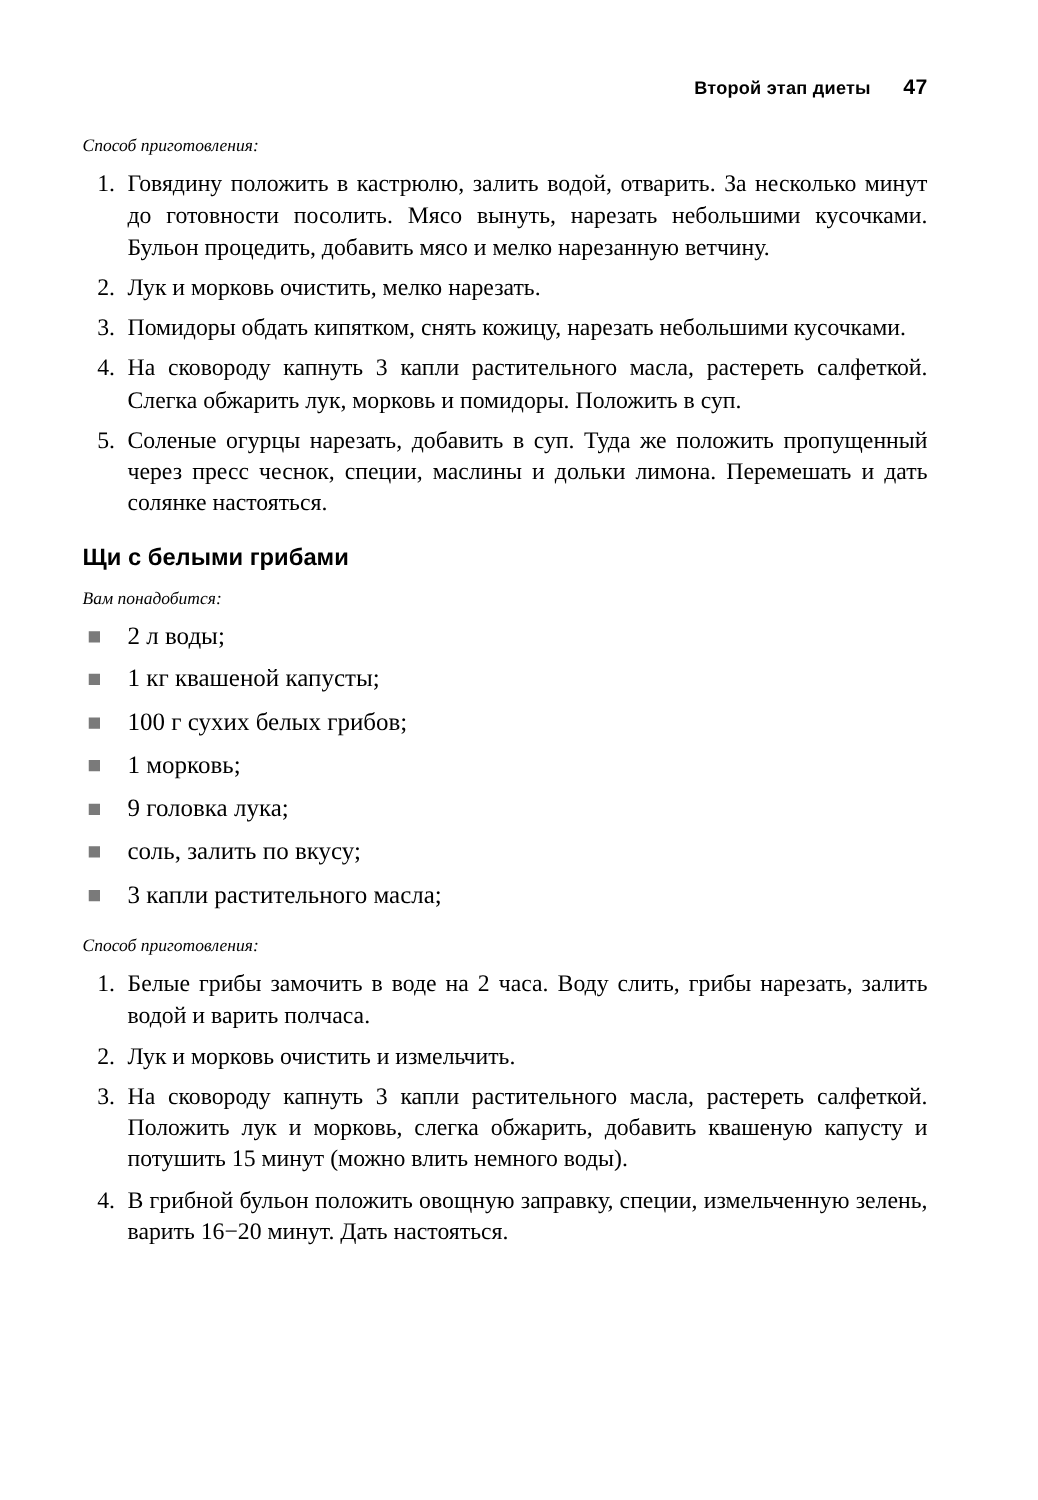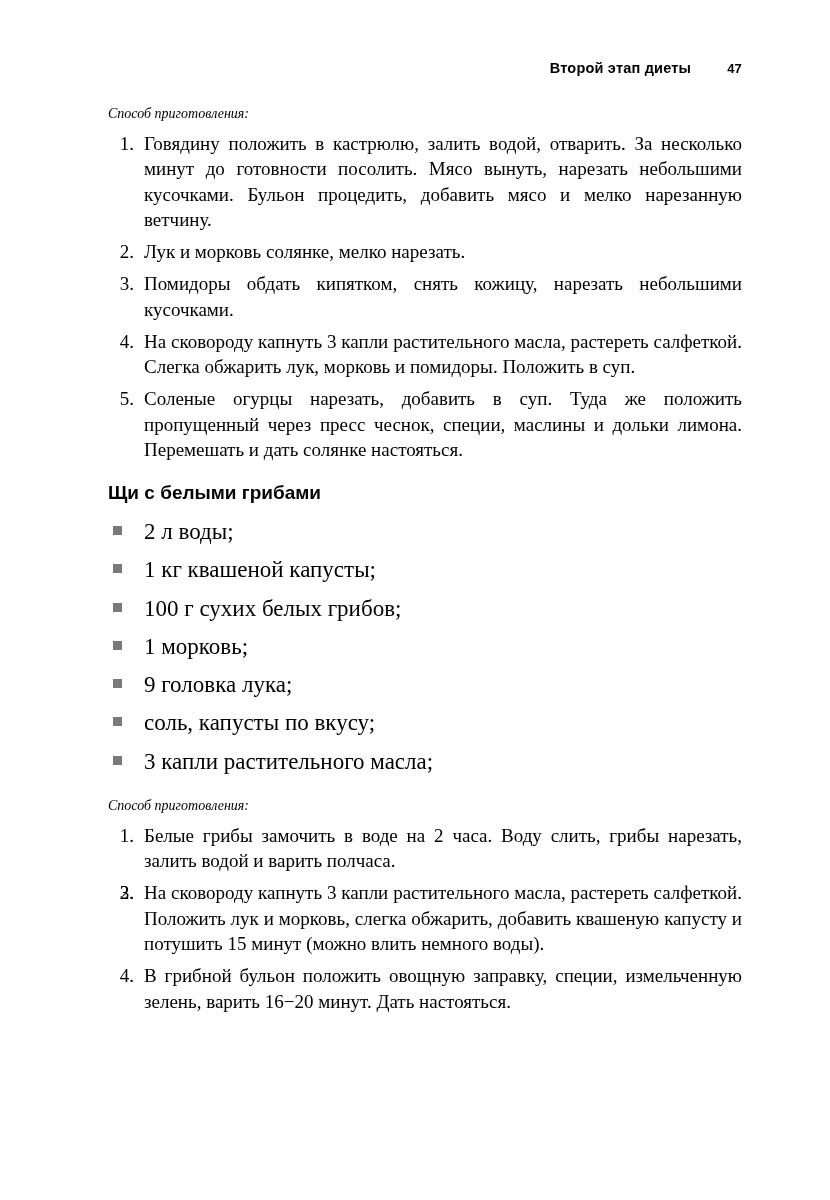--- a/index.html
+++ b/index.html
@@ -14,40 +14,40 @@
     color: #000000;
     position: relative;
     overflow: hidden;
   }
   .page {
     position: absolute;
     left: 0; top: 0;
     width: 830px;
     height: 1200px;
     box-sizing: border-box;
-    padding: 60px 88px 0 106px;
+    padding: 60px 88px 0 64px;
   }
   
   .header {
     display: flex;
     justify-content: flex-end;
     align-items: baseline;
     font-family: "Liberation Sans", sans-serif;
     font-weight: bold;
     font-size: 14.5px;
     letter-spacing: 0.2px;
     margin-right: 0px;
     margin-bottom: 30px;
   }
   .header .running-title {
     color: #000;
   }
   .header .page-number {
-    margin-left: 36px;
-    font-size: 13px;
+    margin-left: 26px;
+    font-size: 17px;
   }
 
   
   .subhead-italic {
     font-style: italic;
     font-size: 14px;
     margin: 0 0 9px 0;
     padding-left: 2px;
   }
   .section-title {
@@ -83,21 +83,21 @@
 
   ul.ingredients {
     list-style: none;
     margin: 6px 0 0 0;
     padding: 0;
   }
   ul.ingredients > li {
     position: relative;
     padding-left: 38px;
     margin-bottom: 9.5px;
-    font-size: 23px;
+    font-size: 20px;
     line-height: 1.25;
   }
   ul.ingredients > li .bullet {
     position: absolute;
     left: 7px;
     top: 8px;
     width: 9px;
     height: 9px;
     background: #7a7a7a;
     display: block;
@@ -117,38 +117,39 @@
 
   <div class="subhead-italic">Способ приготовления:</div>
 
   <ol class="steps">
     <li>
       <span class="num">1.</span>
       <span>Говядину положить в кастрюлю, залить водой, отварить. За несколько минут до готовности посолить. Мясо вынуть, нарезать небольшими кусочками. Бульон процедить, добавить мясо и мелко нарезанную ветчину.</span>
     </li>
     <li>
       <span class="num">2.</span>
-      <span>Лук и морковь солянке, мелко нарезать.</span>
+      <span>Лук и морковь очистить, мелко нарезать.</span>
     </li>
     <li>
       <span class="num">3.</span>
       <span>Помидоры обдать кипятком, снять кожицу, нарезать небольшими кусочками.</span>
     </li>
     <li>
       <span class="num">4.</span>
       <span>На сковороду капнуть 3 капли растительного масла, растереть салфеткой. Слегка обжарить лук, морковь и помидоры. Положить в суп.</span>
     </li>
     <li>
       <span class="num">5.</span>
       <span>Соленые огурцы нарезать, добавить в суп. Туда же положить пропущенный через пресс чеснок, специи, маслины и дольки лимона. Перемешать и дать солянке настояться.</span>
     </li>
   </ol>
 
   <div class="section-title">Щи с белыми грибами</div>
 
+  <div class="subhead-italic">Вам понадобится:</div>
 
   <ul class="ingredients">
     <li>
       <span class="bullet"></span>
       <span>2 л воды;</span>
     </li>
     <li>
       <span class="bullet"></span>
       <span>1 кг квашеной капусты;</span>
     </li>
@@ -159,39 +160,40 @@
     <li>
       <span class="bullet"></span>
       <span>1 морковь;</span>
     </li>
     <li>
       <span class="bullet"></span>
       <span>9 головка лука;</span>
     </li>
     <li>
       <span class="bullet"></span>
-      <span>соль, капусты по вкусу;</span>
+      <span>соль, залить по вкусу;</span>
     </li>
     <li>
       <span class="bullet"></span>
       <span>3 капли растительного масла;</span>
     </li>
   </ul>
 
   <div class="block-gap"></div>
 
   <div class="subhead-italic">Способ приготовления:</div>
 
   <ol class="steps">
     <li>
       <span class="num">1.</span>
       <span>Белые грибы замочить в воде на 2 часа. Воду слить, грибы нарезать, залить водой и варить полчаса.</span>
     </li>
     <li>
       <span class="num">2.</span>
+      <span>Лук и морковь очистить и измельчить.</span>
     </li>
     <li>
       <span class="num">3.</span>
       <span>На сковороду капнуть 3 капли растительного масла, растереть салфеткой. Положить лук и морковь, слегка обжарить, добавить квашеную капусту и потушить 15 минут (можно влить немного воды).</span>
     </li>
     <li>
       <span class="num">4.</span>
       <span>В грибной бульон положить овощную заправку, специи, измельченную зелень, варить 16−20 минут. Дать настояться.</span>
     </li>
   </ol>

